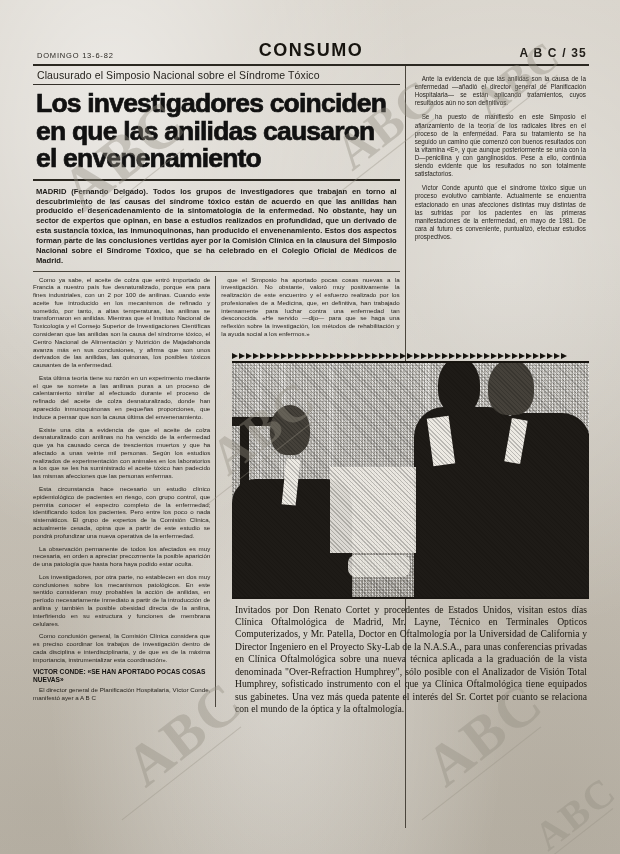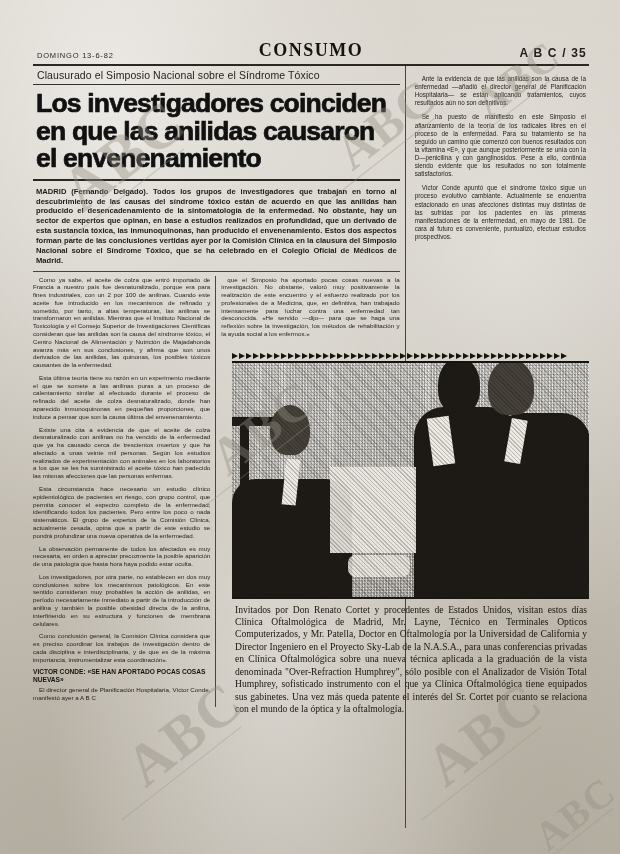--- a/index.html
+++ b/index.html
@@ -70,21 +70,21 @@
     padding: 0 2px 2px 4px;
   }
   .mh-date {
     font-size: 7.5px;
     letter-spacing: 0.8px;
     color: #2a2722;
     font-family: "Liberation Sans", sans-serif;
     white-space: nowrap;
   }
   .mh-section {
-    font-family: Liberation Serif, serif;
+    font-family: Liberation Sans, sans-serif;
     font-size: 18px;
     font-weight: bold;
     letter-spacing: 1.5px;
     color: #17140f;
     position: absolute;
     left: 50%;
     transform: translateX(-50%);
     bottom: 1px;
   }
   .mh-folio {

